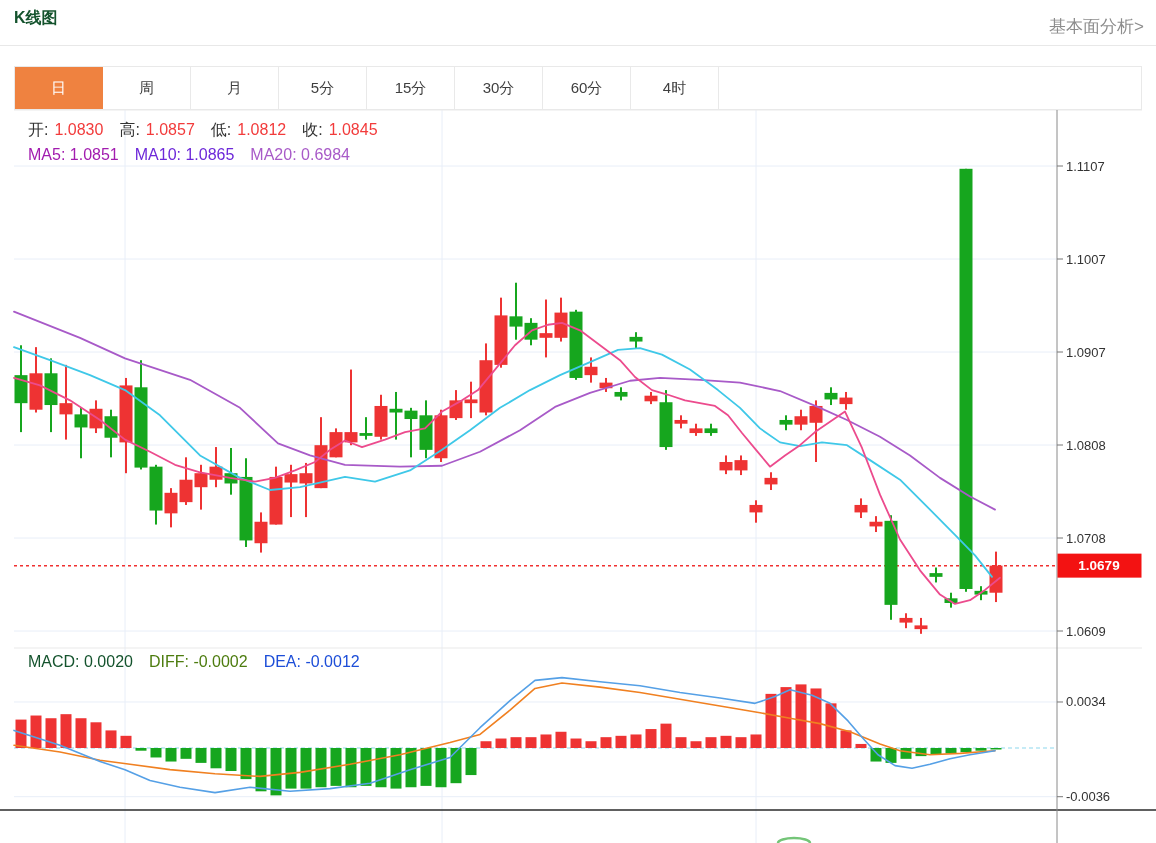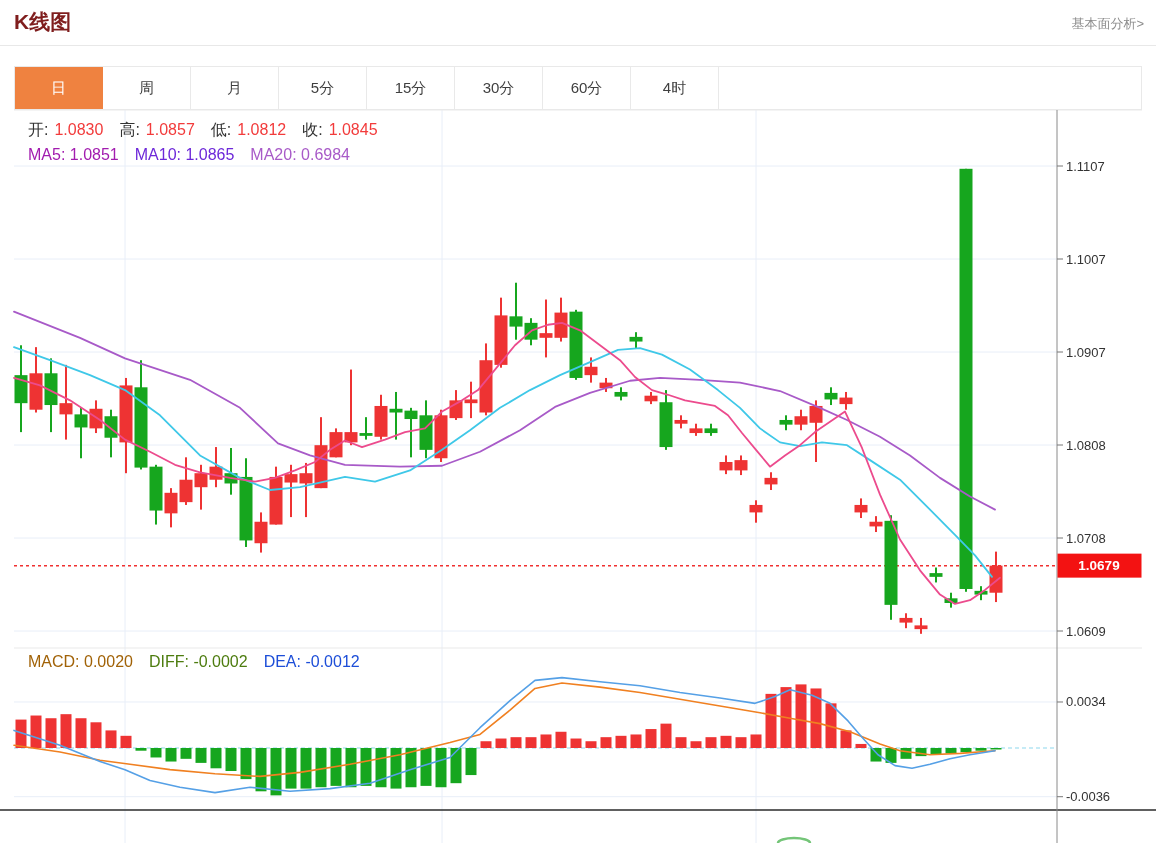--- a/index.html
+++ b/index.html
@@ -1,21 +1,21 @@
 <!DOCTYPE html>
 <html><head>
 <meta charset="utf-8">
 <style>
   * { margin:0; padding:0; box-sizing:border-box; }
   html,body { width:1156px; height:843px; background:#fff; overflow:hidden;
     font-family:"Liberation Sans","DejaVu Sans",sans-serif; }
   .page { position:relative; width:1156px; height:843px; }
   .abs { position:absolute; }
-  .header-title { left:14px; top:8px; font-size:21px; font-weight:700; color:#7f1d1d; }
-  .header-link { right:12px; top:15px; font-size:13px; color:#8c8c8c; text-decoration:none; cursor:pointer; }
+  .header-title { left:14px; top:8px; font-size:16px; font-weight:700; color:#14532d; }
+  .header-link { right:12px; top:15px; font-size:17px; color:#8c8c8c; text-decoration:none; cursor:pointer; }
   .header-rule { left:0; top:45px; width:1156px; border-top:1px solid #e8e8e8; }
   .tabs { left:14px; top:66px; width:1128px; height:44px; display:flex;
     border:1px solid #e9e9e9; background:#fff; z-index:3; }
   .tab { width:88px; height:100%; display:flex; align-items:center; justify-content:center;
     font-size:15px; color:#404040; border-right:1px solid #e9e9e9; cursor:pointer; background:#fff; }
   .tab.active { background:#ef8240; color:#fff; border-color:#ef8240; }
   .tab-filler { flex:1; }
   svg#chart { position:absolute; left:0; top:0; z-index:1; }
   .inforow { position:absolute; z-index:4; font-size:16px; white-space:nowrap; }
   .inforow span { margin-right:6px; }
@@ -308,14 +308,14 @@
         <text x="1066" y="801.2152" font-size="13" fill="#333" text-anchor="start" font-family="&quot;Liberation Sans&quot;,&quot;DejaVu Sans&quot;,sans-serif" font-weight="400">-0.0036</text>
       </g>
       <g>
         <rect x="1057.5" y="553.6385542168664" width="84" height="24" fill="#f31212"></rect>
         <text x="1099" y="570.1385542168664" font-size="13.5" fill="#fff" text-anchor="middle" font-family="&quot;Liberation Sans&quot;,&quot;DejaVu Sans&quot;,sans-serif" font-weight="700">1.0679</text>
       </g>
     </svg>
 
   <div class="inforow" id="ohlc-row" style="left:28px; top:120px;"><span style="color: rgb(51, 51, 51);">开:</span><span class="grp" style="color: rgb(242, 59, 59);">1.0830</span><span style="color: rgb(51, 51, 51);">高:</span><span class="grp" style="color: rgb(242, 59, 59);">1.0857</span><span style="color: rgb(51, 51, 51);">低:</span><span class="grp" style="color: rgb(242, 59, 59);">1.0812</span><span style="color: rgb(51, 51, 51);">收:</span><span class="grp" style="color: rgb(242, 59, 59);">1.0845</span></div>
   <div class="inforow" id="ma-row" style="left:28px; top:146px;"><span class="grp" style="color: #a21caf;">MA5: 1.0851</span><span class="grp" style="color: #6d28d9;">MA10: 1.0865</span><span class="grp" style="color: rgb(168, 90, 200);">MA20: 0.6984</span></div>
-  <div class="inforow" id="macd-row" style="left:28px; top:653px;"><span class="grp" style="color: #a16207;">MACD: 0.0020</span><span class="grp" style="color: #4d7c0f;">DIFF: -0.0002</span><span class="grp" style="color: #1d4ed8;">DEA: -0.0012</span></div>
+  <div class="inforow" id="macd-row" style="left:28px; top:653px;"><span class="grp" style="color: #14532d;">MACD: 0.0020</span><span class="grp" style="color: #4d7c0f;">DIFF: -0.0002</span><span class="grp" style="color: #1d4ed8;">DEA: -0.0012</span></div>
 </div>
 
 </body></html>

